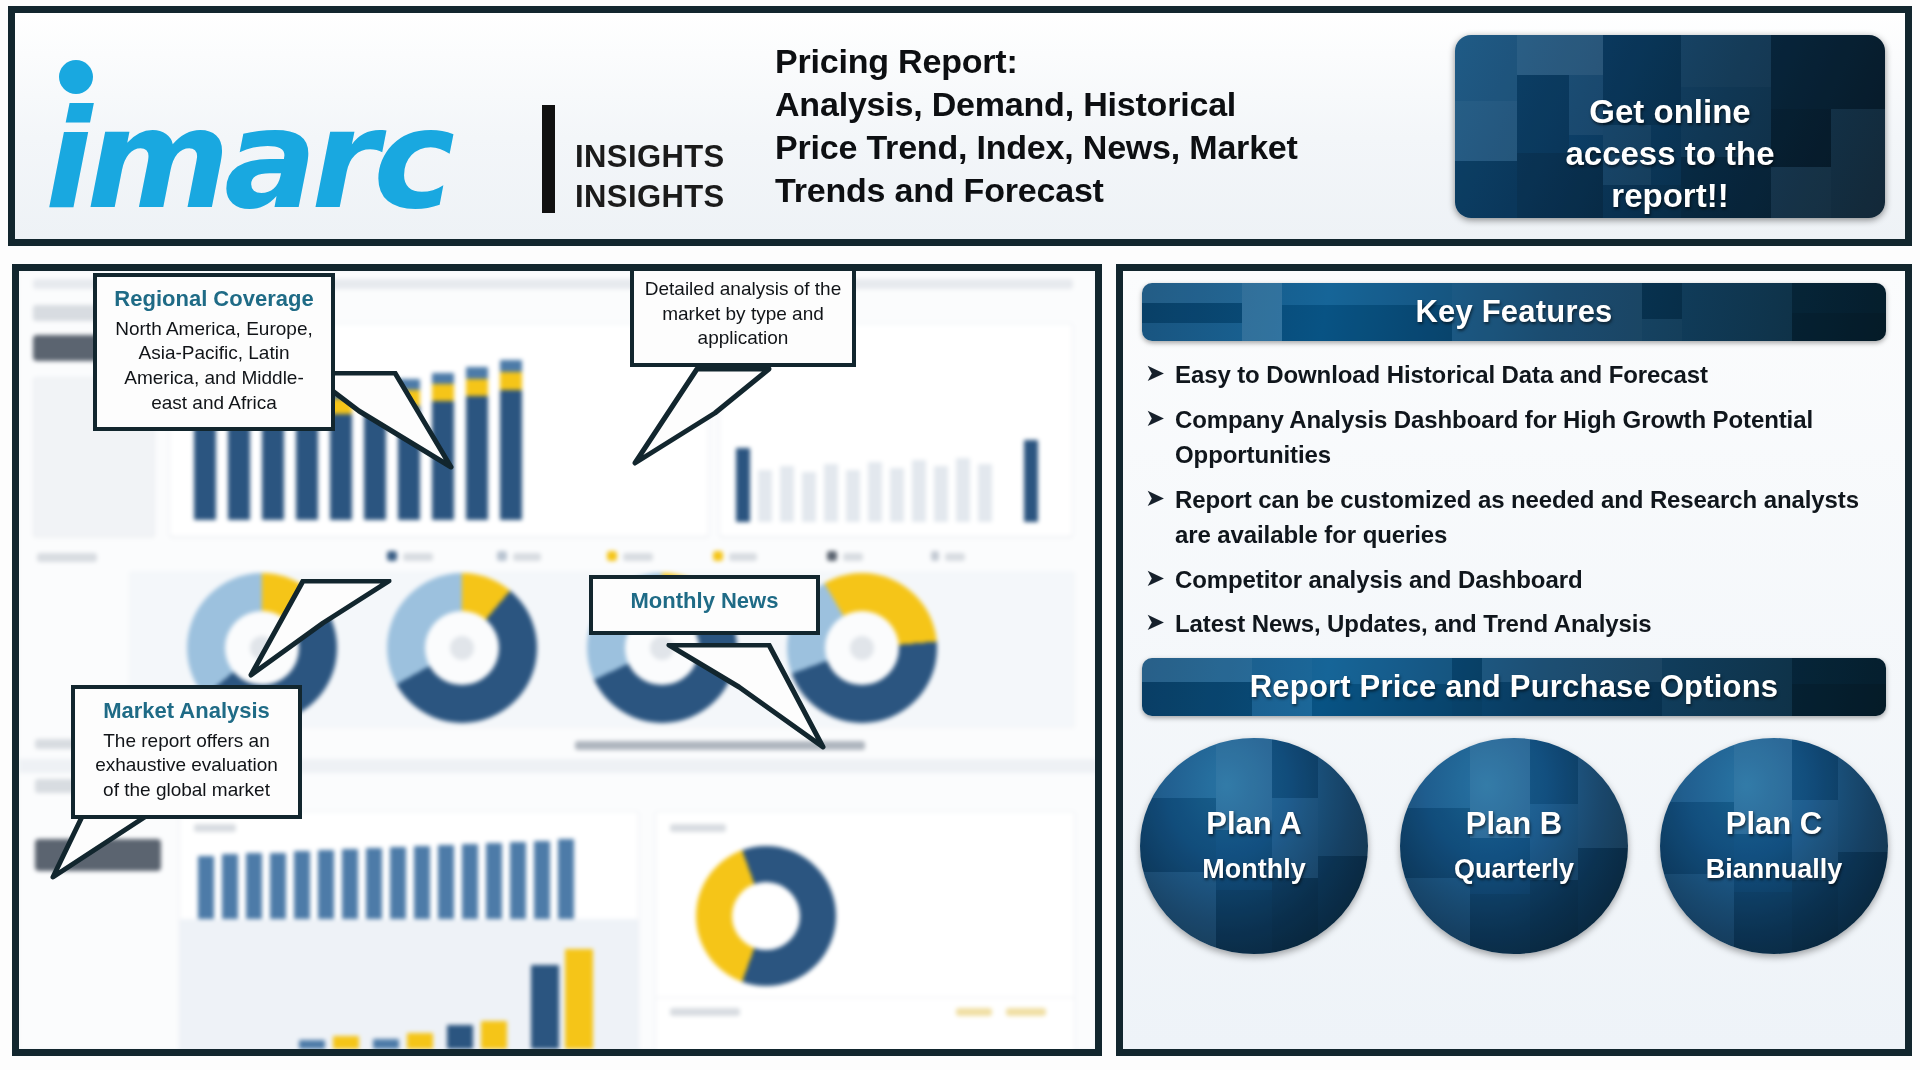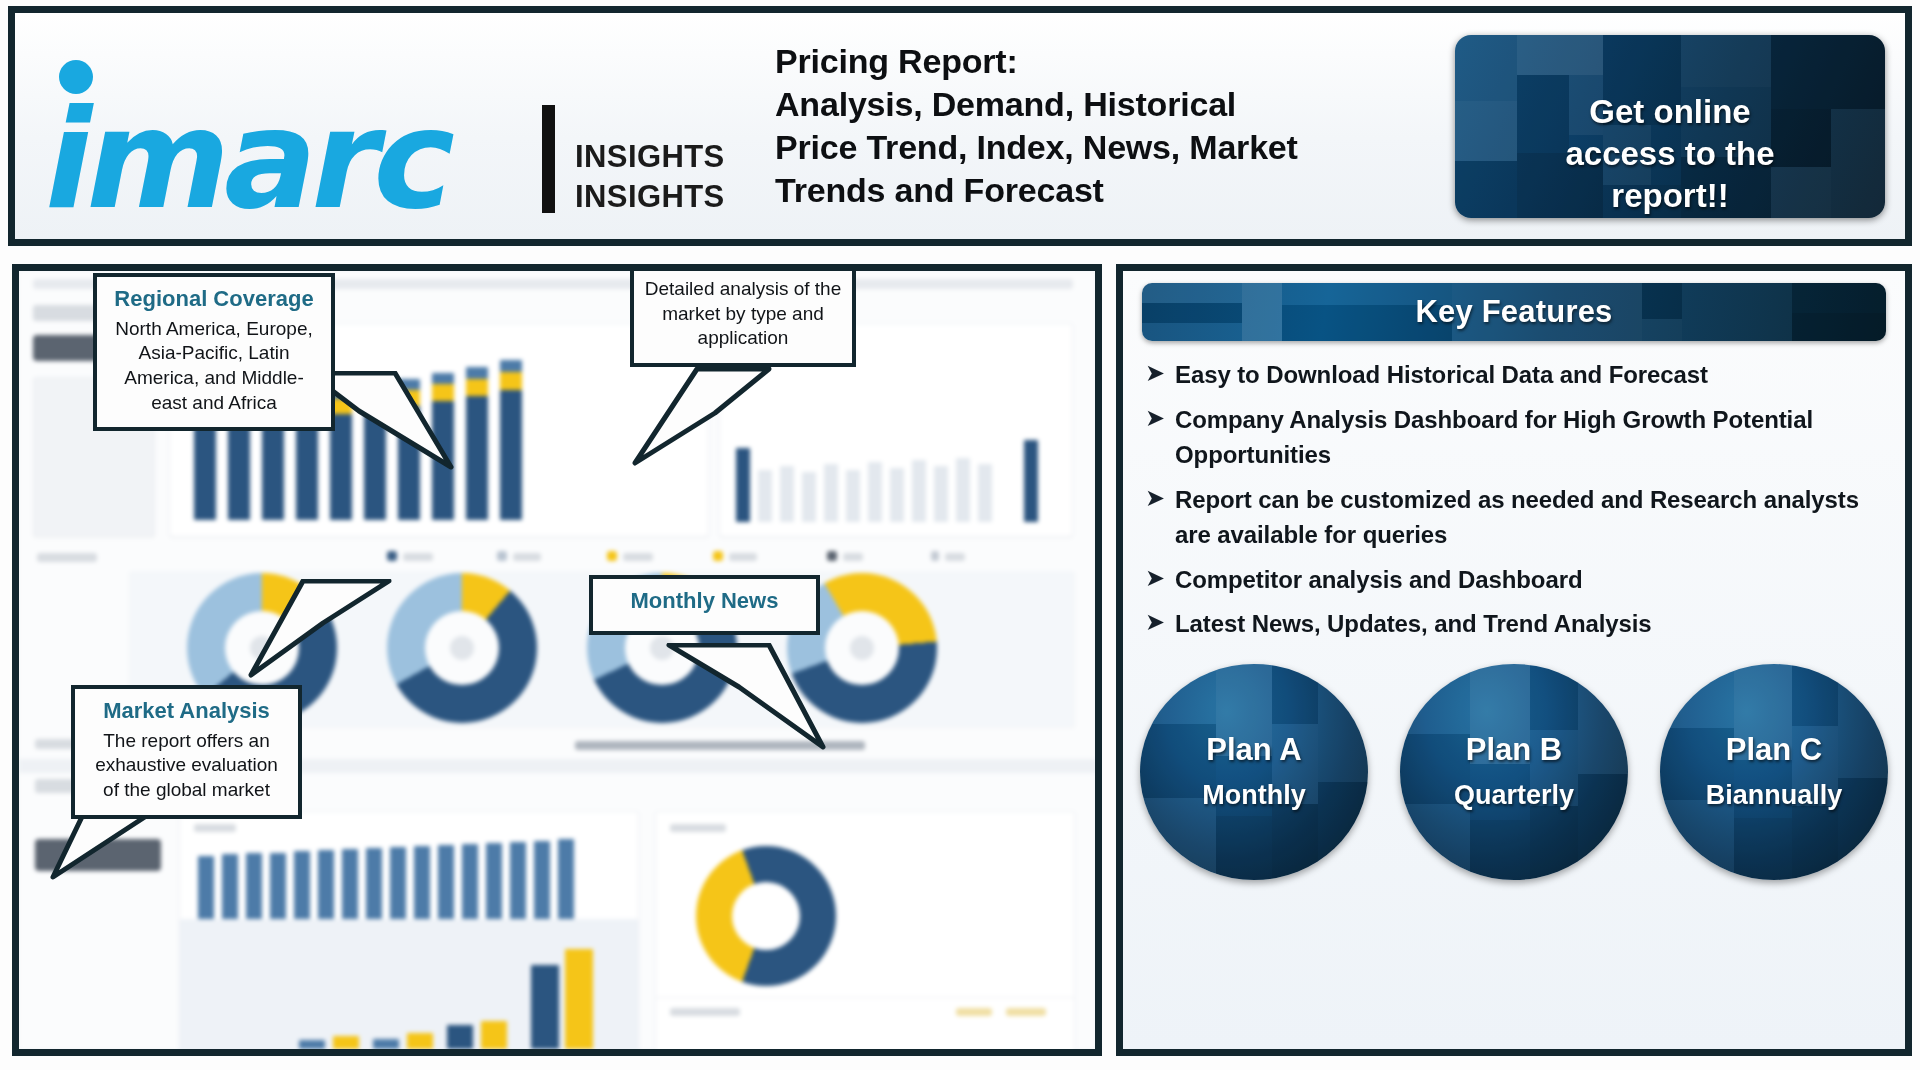--- a/index.html
+++ b/index.html
@@ -444,20 +444,36 @@
       <div class="feat">
         <span class="arrow">➤</span>
         <span class="ftxt">Competitor analysis and Dashboard</span>
       </div>
       <div class="feat">
         <span class="arrow">➤</span>
         <span class="ftxt">Latest News, Updates, and Trend Analysis</span>
       </div>
     </div>
 
+    <div class="banner banner2">
+      <svg class="mosaic" viewBox="0 0 744 58" preserveAspectRatio="none">
+        <rect x="0" y="0" width="110" height="24" fill="#ffffff" opacity="0.12"></rect>
+        <rect x="110" y="0" width="60" height="58" fill="#ffffff" opacity="0.07"></rect>
+        <rect x="170" y="0" width="140" height="26" fill="#ffffff" opacity="0.05"></rect>
+        <rect x="310" y="0" width="30" height="58" fill="#000000" opacity="0.12"></rect>
+        <rect x="340" y="0" width="180" height="24" fill="#ffffff" opacity="0.08"></rect>
+        <rect x="520" y="0" width="130" height="58" fill="#ffffff" opacity="0.03"></rect>
+        <rect x="650" y="0" width="94" height="26" fill="#000000" opacity="0.16"></rect>
+        <rect x="0" y="24" width="110" height="34" fill="#000000" opacity="0.16"></rect>
+        <rect x="170" y="26" width="140" height="32" fill="#000000" opacity="0.10"></rect>
+        <rect x="340" y="24" width="180" height="34" fill="#000000" opacity="0.08"></rect>
+        <rect x="650" y="26" width="94" height="32" fill="#000000" opacity="0.26"></rect>
+      </svg>
+      <div class="banner-text">Report Price and Purchase Options</div>
+    </div>
 
     <div class="plans">
       <div class="plan">
         <svg class="mosaic" viewBox="0 0 228 216" preserveAspectRatio="none">
           <rect x="0" y="0" width="76" height="60" fill="#ffffff" opacity="0.06"></rect>
           <rect x="76" y="0" width="56" height="92" fill="#ffffff" opacity="0.10"></rect>
           <rect x="132" y="0" width="46" height="60" fill="#000000" opacity="0.10"></rect>
           <rect x="178" y="0" width="50" height="118" fill="#ffffff" opacity="0.04"></rect>
           <rect x="0" y="60" width="76" height="74" fill="#000000" opacity="0.10"></rect>
           <rect x="132" y="60" width="46" height="80" fill="#ffffff" opacity="0.05"></rect>

